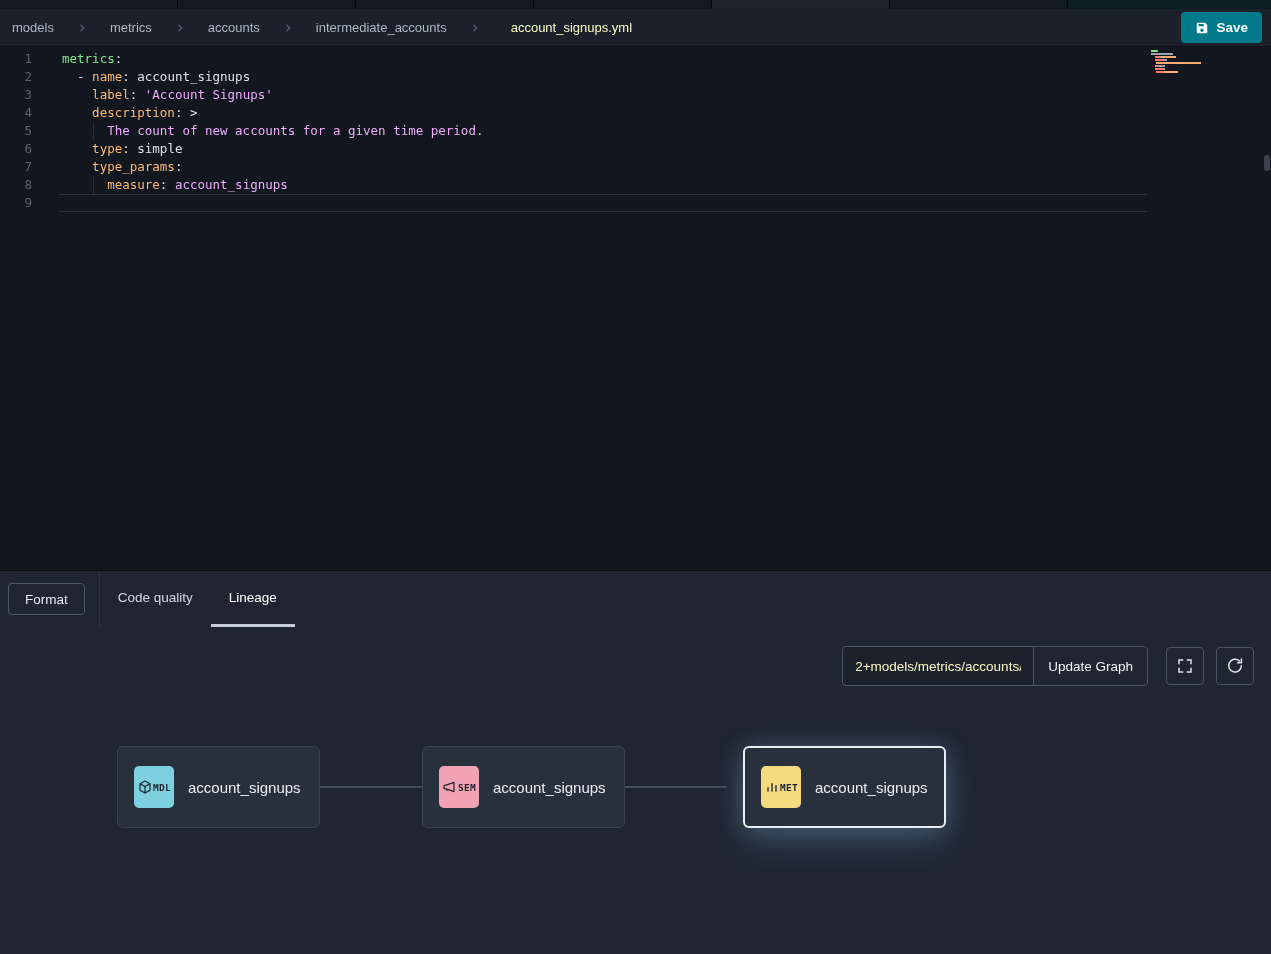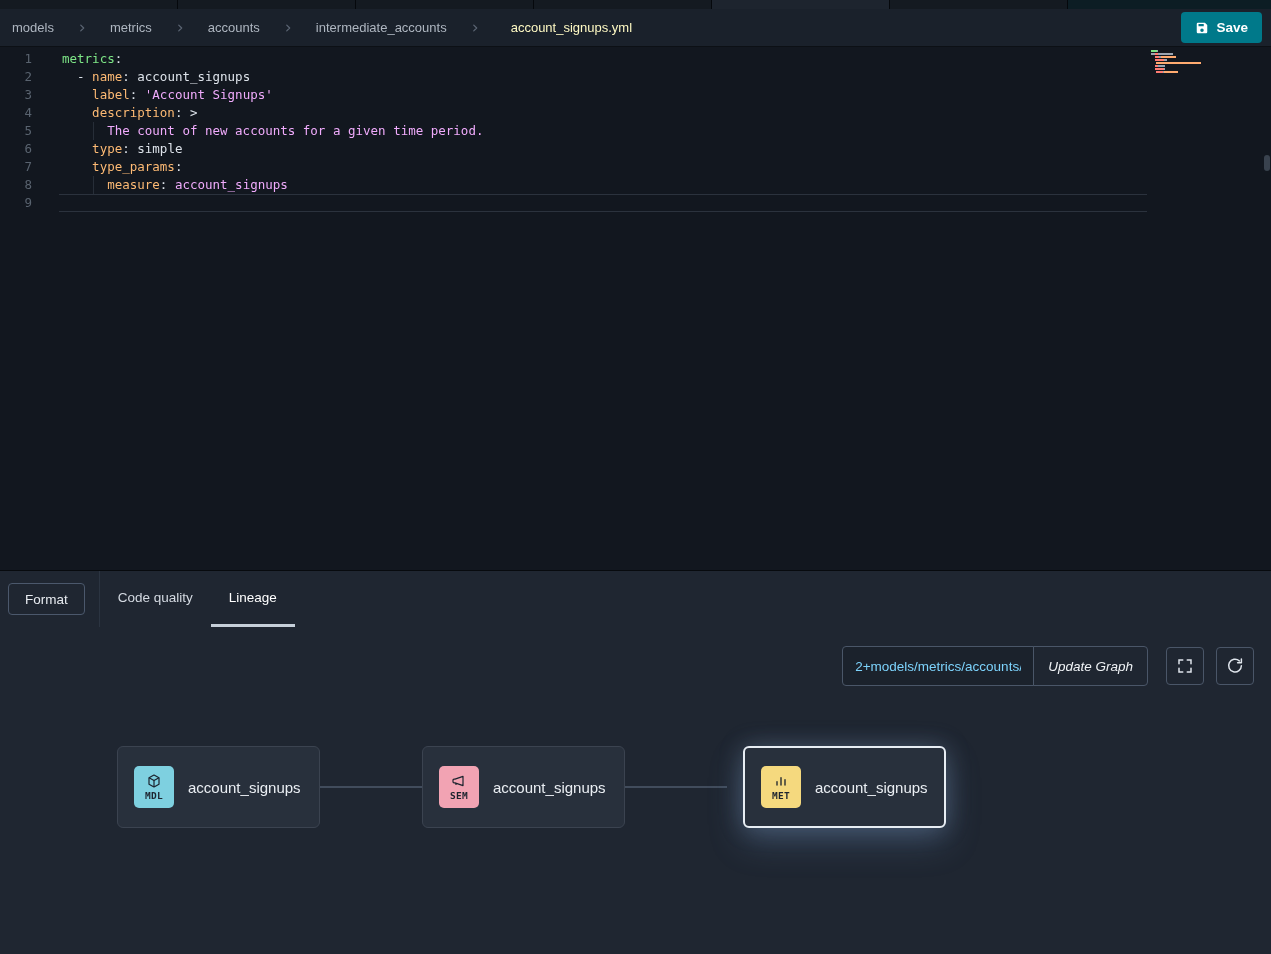--- a/index.html
+++ b/index.html
@@ -46,38 +46,38 @@
   .toolbar { display:flex; align-items:center; height:56px; padding-left:8px; }
   .format-btn { height:32px; padding:0 16px; background:transparent; border:1px solid #4b586c; border-radius:4px;
                 color:#e7ebf0; font-size:13.5px; font-family:"Liberation Sans",sans-serif; cursor:pointer; }
   .toolbar-divider { width:1px; align-self:stretch; background:#2b3441; margin-left:14px; }
   .tab { display:inline-flex; align-items:center; height:56px; padding:0 18px; color:#d4dae2; font-size:13.5px;
          border-bottom:3px solid transparent; cursor:pointer; }
   .tab.active { color:#fff; border-bottom-color:#c6cfd9; }
 
   .controls { position:absolute; top:75px; right:17px; display:flex; align-items:center; }
   .sel-input { width:192px; height:40px; background:#1b222c; border:1px solid #4a5668; border-radius:4px 0 0 4px;
-               color:#7dd3fc; font-size:13.5px; padding:0 12px; font-family:"Liberation Sans",sans-serif; }
+               color:#fef9c3; font-size:13.5px; padding:0 12px; font-family:"Liberation Sans",sans-serif; }
   .update-btn { height:40px; padding:0 14px; background:#1f2631; border:1px solid #4a5668; border-radius:0 4px 4px 0;
-                margin-left:-1px; color:#f0f3f6; font-size:13.5px; font-family:"Liberation Sans",sans-serif; cursor:pointer;font-style:italic; }
+                margin-left:-1px; color:#f0f3f6; font-size:13.5px; font-family:"Liberation Sans",sans-serif; cursor:pointer; }
   .icon-btn { width:38px; height:38px; display:flex; align-items:center; justify-content:center; background:transparent;
               border:1px solid #4a5668; border-radius:4px; cursor:pointer; }
   .icon-btn.fs { margin-left:18px; }
   .icon-btn.refresh { margin-left:12px; }
 
   
   .edge { position:absolute; height:2px; background:#414c5c; top:215px; }
   .edge.e1 { left:320px; width:102px; }
   .edge.e2 { left:625px; width:102px; }
   .node { position:absolute; top:175px; width:203px; height:82px; background:#28303c; border:1px solid #3b4350;
           border-radius:6px; display:flex; align-items:center; gap:14px; padding:0 16px; cursor:pointer; }
   .node.selected { border:2px solid #e7edf3;
                    box-shadow:0 0 24px rgba(150,180,215,0.25), 0 14px 34px rgba(110,150,200,0.28);margin-left:16px; }
   .node.n0{left:117px} .node.n1{left:422px} .node.n2{left:727px}
-  .tile { width:40px; height:42px; border-radius:5px; display:flex; flex-direction:column; align-items:center;
+  .tile { width:40px; height:42px; border-radius:5px; display:flex; flex-direction:row; align-items:center;
           justify-content:center; flex:none; }
   .tile .badge { font-family:"DejaVu Sans Mono",monospace; font-size:9.5px; font-weight:700; color:#1d242f;
                  letter-spacing:0.3px; margin-top:1px; }
   .node-label { color:#eaeef3; font-size:15px; font-weight:500; }
 </style>
 </head>
 <body>
 
 <div class="tab-strip">
   <div class="ftab"></div>

